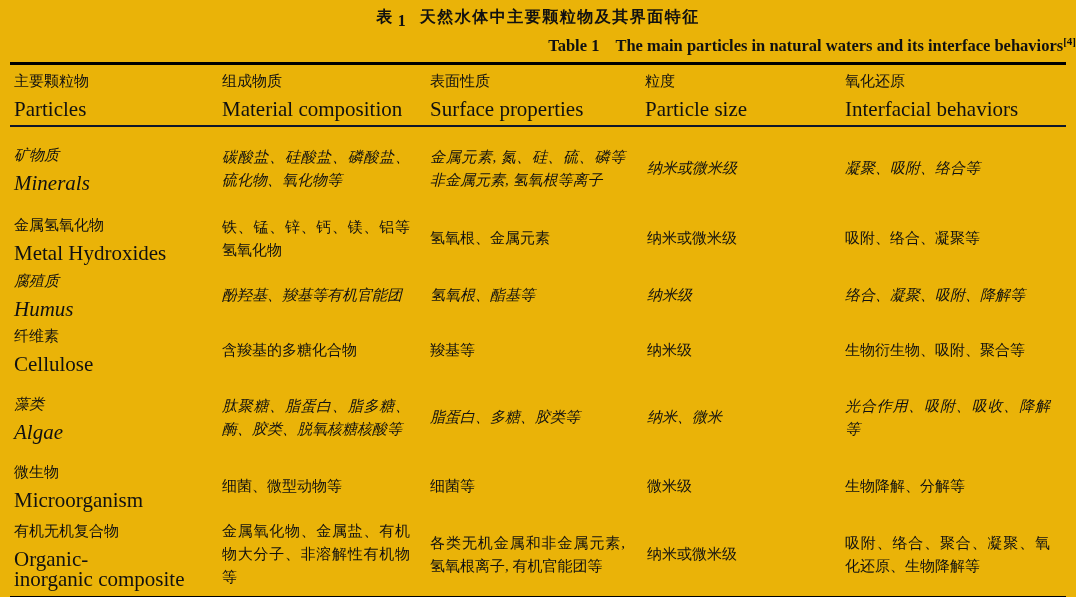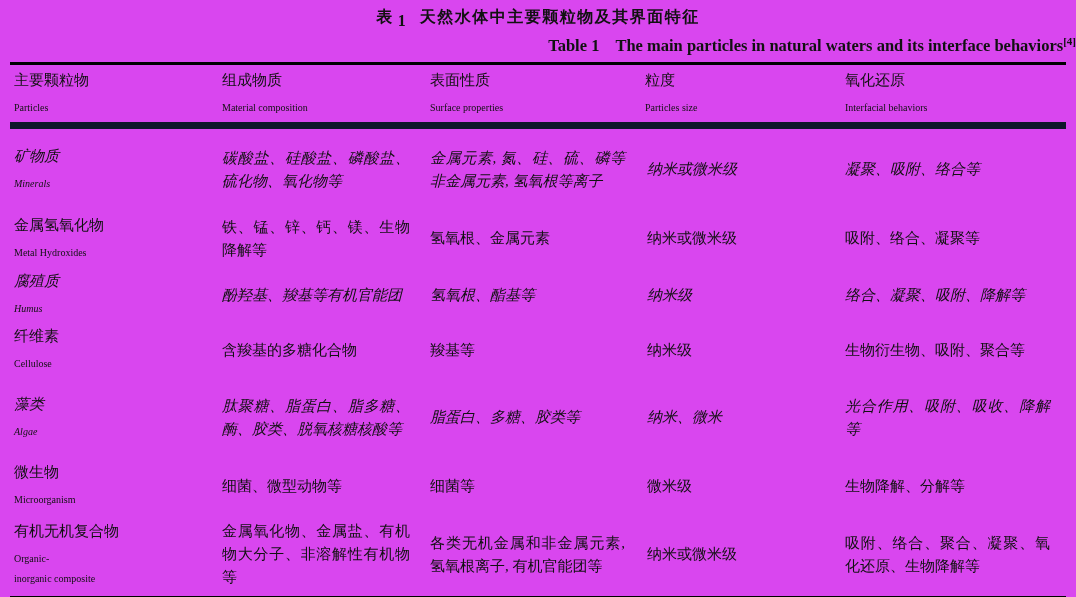--- a/index.html
+++ b/index.html
@@ -4,21 +4,21 @@
 <style>
   html, body {
     margin: 0;
     padding: 0;
     background: #ffffff;
   }
   .page {
     position: relative;
     width: 1076px;
     height: 597px;
-    background: #d946ef;
+    background: #eab308;
     color: #111111;
     font-family: "Liberation Serif", "DejaVu Serif", serif;
     box-sizing: border-box;
     padding-top: 6px;
     overflow: hidden;
   }
   .caption { text-align: center; }
   .caption-cn {
     font-size: 16px;
     font-weight: bold;
@@ -47,42 +47,42 @@
     line-height: 0;
   }
   table.tbl {
     width: 1056px;
     margin: 5px 10px 0 10px;
     border-collapse: collapse;
     table-layout: fixed;
     border-top: 3px solid #000;
     border-bottom: 4px solid #000;
   }
-  thead tr { border-bottom: 7px solid #0f172a; }
+  thead tr { border-bottom: 2px solid #0f172a; }
   th, td {
     font-weight: normal;
     text-align: left;
     vertical-align: middle;
     padding: 0 16px 0 4px;
     box-sizing: border-box;
   }
   .cn-text {
     font-size: 15px;
     line-height: 23px;
     text-align: justify;
     font-family: "Liberation Serif", "DejaVu Serif", serif;
   }
   .hdr .cn, .name .cn {
     font-size: 15px;
     line-height: 20px;
     margin-bottom: 8px;
     font-family: "Liberation Sans", "DejaVu Sans", sans-serif;
   }
   .hdr .en, .name .en {
-    font-size: 10px;
+    font-size: 21px;
     line-height: 20px;
     white-space: pre-line;
   }
   tr.hrow  { height: 62px; }
   tr.r0 { height: 85px; font-style: italic; }
   tr.r1 { height: 56px; }
   tr.r2 { height: 57px; font-style: italic; }
   tr.r3 { height: 53px; }
   tr.r4 { height: 82px; font-style: italic; }
   tr.r5 { height: 55px; }
@@ -119,21 +119,21 @@
         <th class="hdr">
           <div class="cn">组成物质</div>
           <div class="en">Material composition</div>
         </th>
         <th class="hdr">
           <div class="cn">表面性质</div>
           <div class="en">Surface properties</div>
         </th>
         <th class="hdr">
           <div class="cn">粒度</div>
-          <div class="en">Particles size</div>
+          <div class="en">Particle size</div>
         </th>
         <th class="hdr">
           <div class="cn">氧化还原</div>
           <div class="en">Interfacial behaviors</div>
         </th>
       </tr>
     </thead>
     <tbody>
 
       <tr class="r0">
@@ -145,21 +145,21 @@
         <td class="cn-text">金属元素, 氮、硅、硫、磷等非金属元素, 氢氧根等离子</td>
         <td class="cn-text size-cell">纳米或微米级</td>
         <td class="cn-text">凝聚、吸附、络合等</td>
       </tr>
 
       <tr class="r1">
         <td class="name">
           <div class="cn">金属氢氧化物</div>
           <div class="en">Metal Hydroxides</div>
         </td>
-        <td class="cn-text">铁、锰、锌、钙、镁、生物降解等</td>
+        <td class="cn-text">铁、锰、锌、钙、镁、铝等氢氧化物</td>
         <td class="cn-text">氢氧根、金属元素</td>
         <td class="cn-text size-cell">纳米或微米级</td>
         <td class="cn-text">吸附、络合、凝聚等</td>
       </tr>
 
       <tr class="r2">
         <td class="name">
           <div class="cn">腐殖质</div>
           <div class="en">Humus</div>
         </td>

